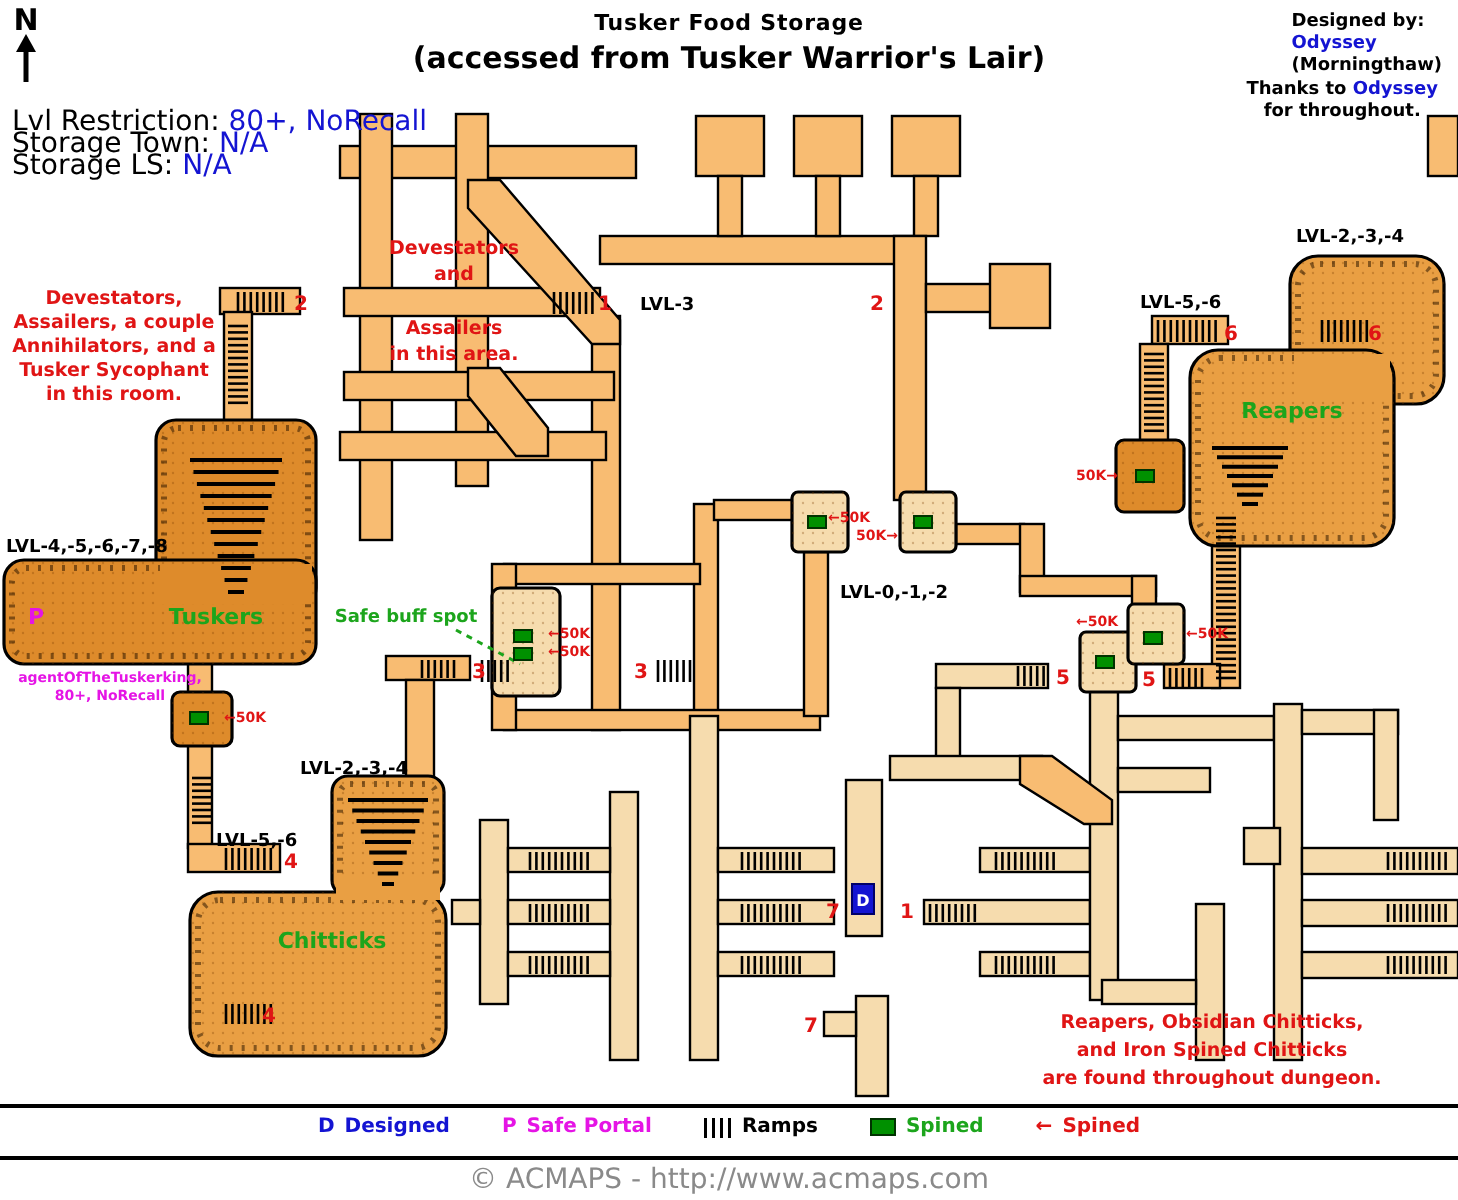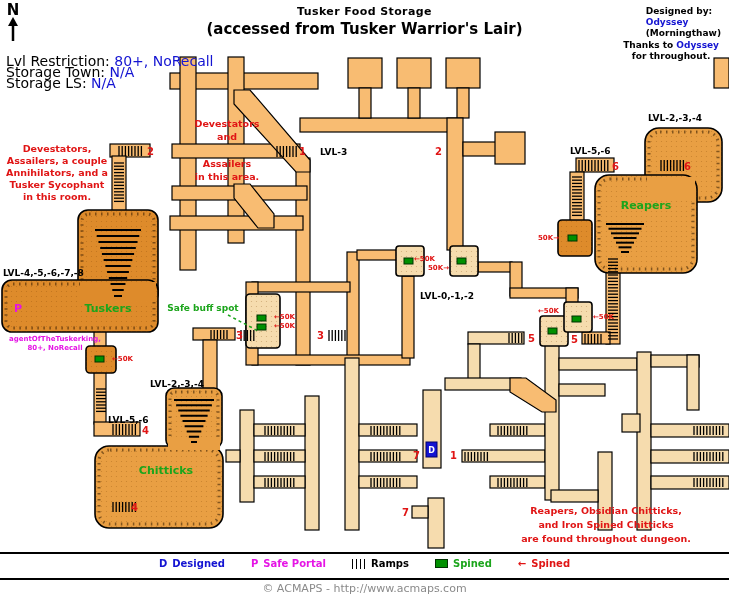--- a/index.html
+++ b/index.html
@@ -20,21 +20,21 @@
   .thanks .blue{color:#1414d2;}
   .rule{left:0;width:729px;height:0;border-top:2px solid #000;}
   .legend{left:0;right:0;top:558px;display:flex;justify-content:center;align-items:center;
           gap:26px;font-size:10px;font-weight:bold;}
   .legend .item{display:flex;align-items:center;gap:5px;}
   .lg-blue{color:#1414d2;} .lg-mag{color:#e514e5;} .lg-red{color:#e01515;}
   .lg-blk{color:#000;}
   .ramp-glyph{display:inline-block;width:14px;height:10px;
     background:repeating-linear-gradient(90deg,#000 0 1.5px,transparent 1.5px 4px);}
   .chest-glyph{display:inline-block;width:11px;height:7px;background:#009000;border:1px solid #003300;}
-  .copyright{left:0;right:0;top:582px;text-align:center;font-size:11px;color:#8a8a8a;}
+  .copyright{left:0;right:0;top:582px;text-align:center;font-size:14px;color:#8a8a8a;}
 </style>
 </head>
 <body>
 
 <div class="stage">
 
   <svg id="map-svg" width="729" height="600" viewBox="0 0 729 600">
       <defs>
         <pattern id="dots" width="5" height="5" patternUnits="userSpaceOnUse">
           <circle cx="1.5" cy="1.5" r="0.6" fill="rgba(120,60,0,0.30)"></circle>

